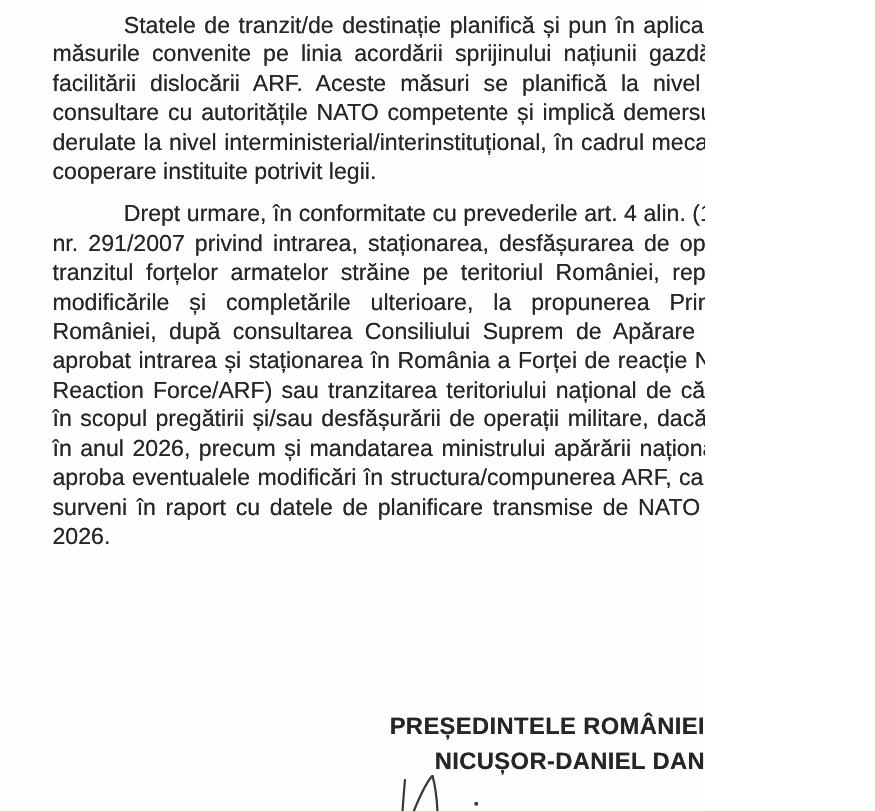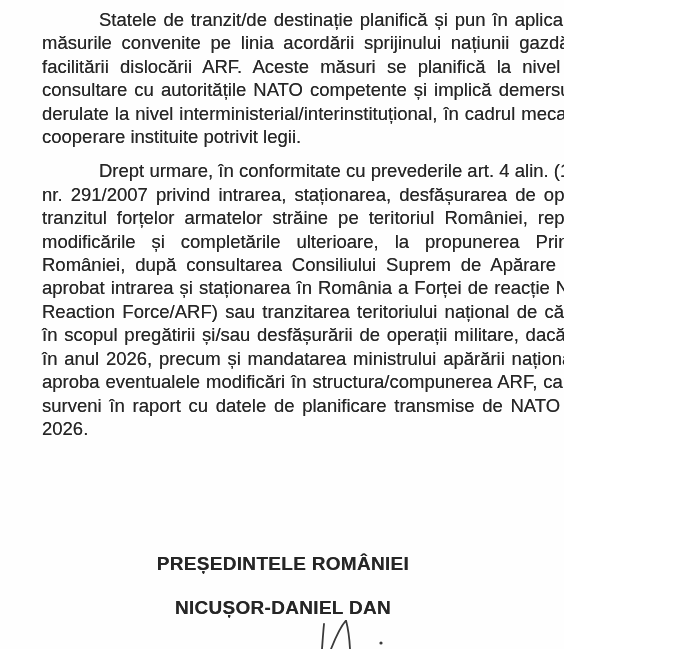--- a/index.html
+++ b/index.html
@@ -29,32 +29,32 @@
     text-align: justify;
     text-indent: 57px;
     
     text-shadow: 0 0 0.5px rgba(45,45,45,0.75);
     hyphens: none;
   }
   .sig-block {
     position: absolute;
     left: 2px;
     right: 0;
-    top: 552px;
-    text-align: center;
+    top: 570px;
+    text-align: right;
   }
   .sig-title, .sig-name {
     font-weight: bold;
     font-size: 19px;
     line-height: 24px;
     letter-spacing: 0.3px;
     text-shadow: 0 0 0.5px rgba(45,45,45,0.75);
   }
   .sig-name {
-    margin-top: 20px;
+    margin-top: 4px;
   }
   .sig-mark {
     position: absolute;
     left: 308px;
     top: 620px;
     width: 90px;
     height: 29px;
   }
 </style>
 </head>

